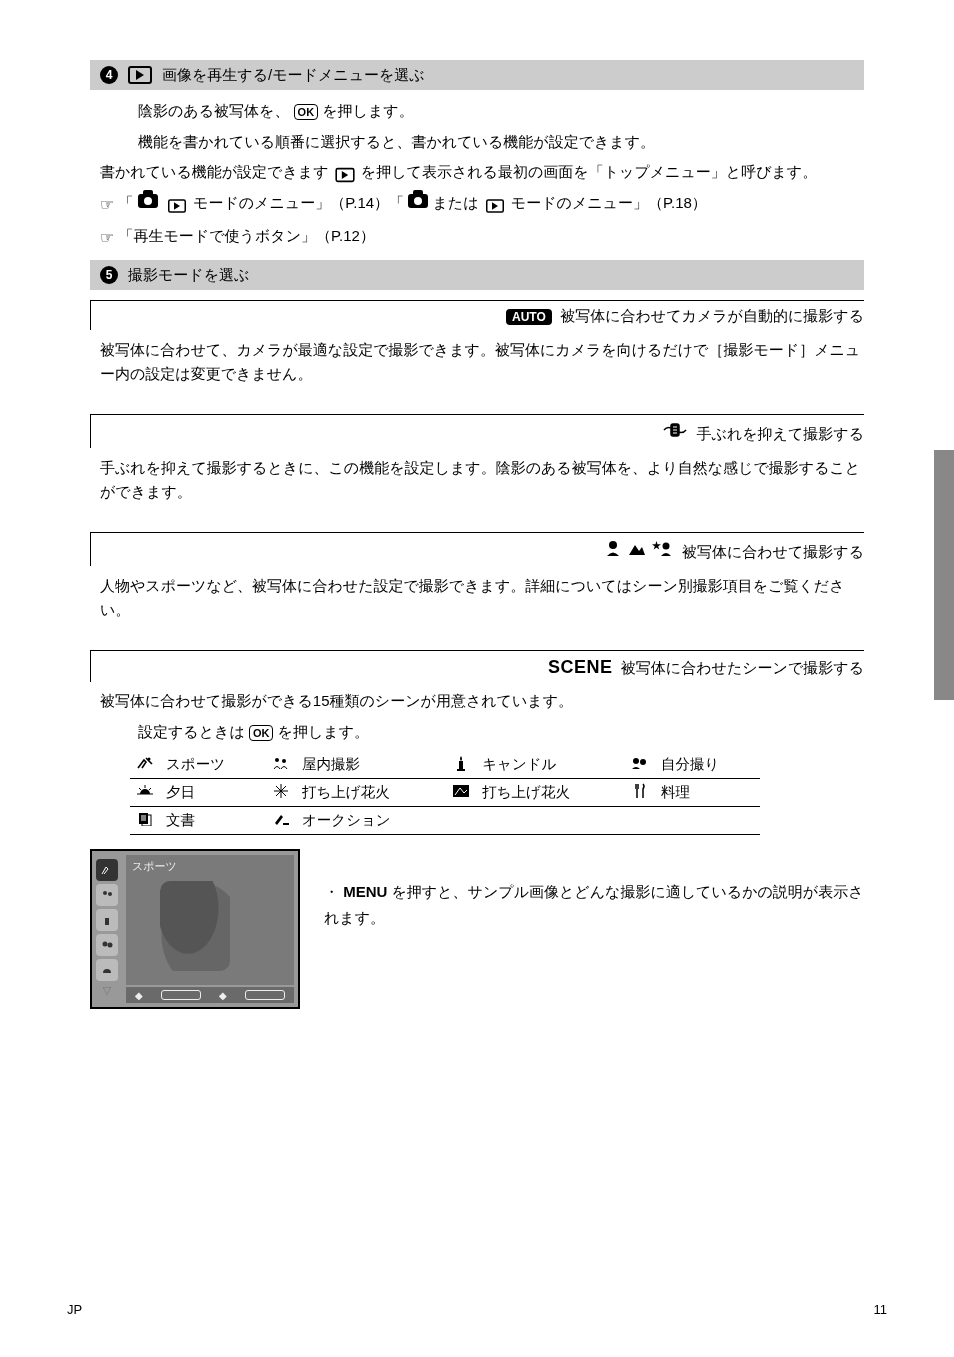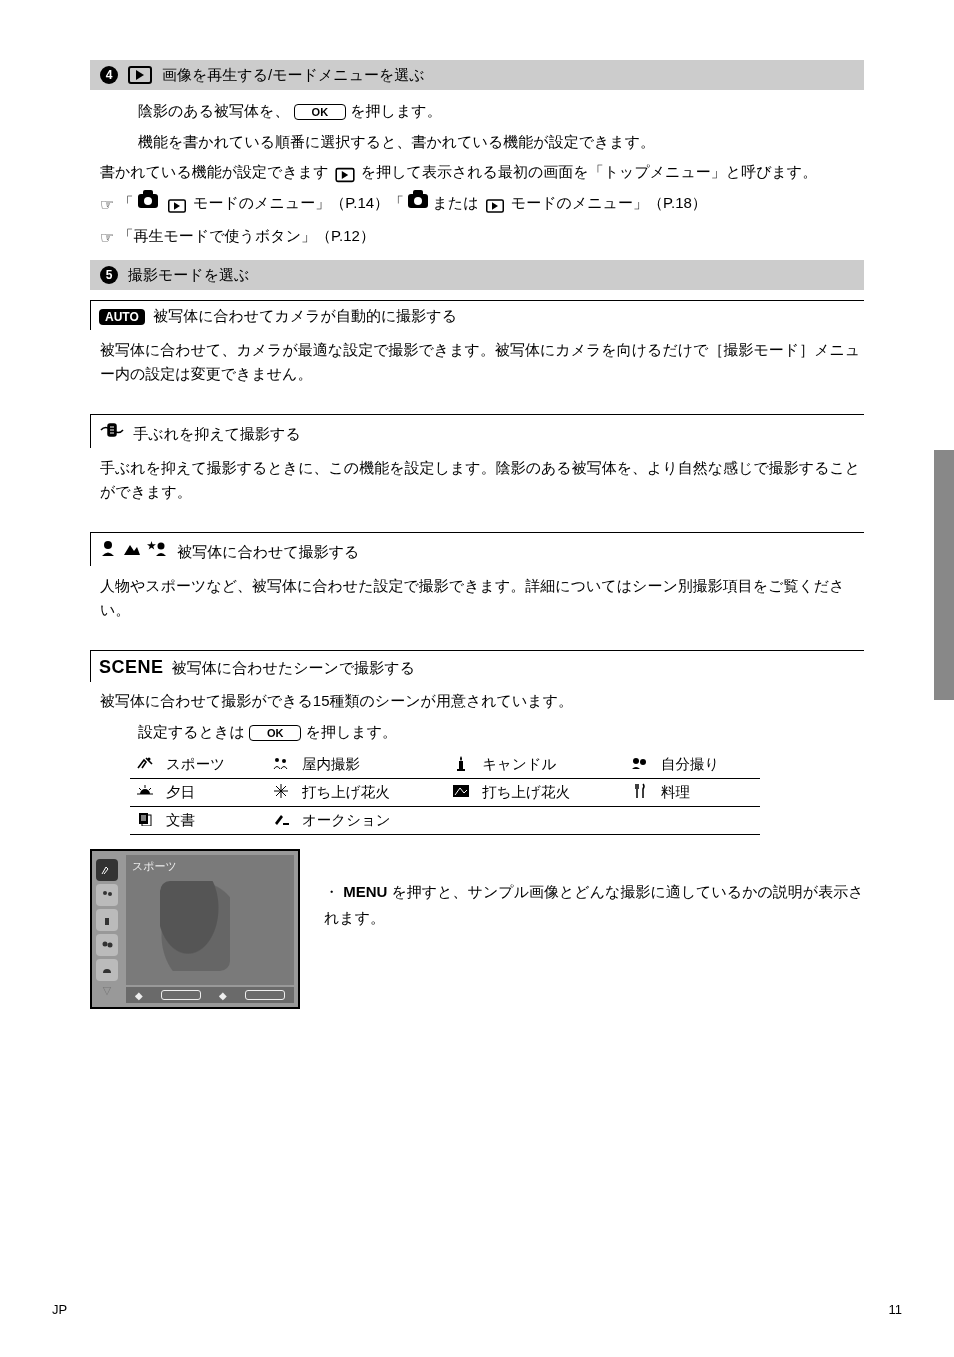--- a/index.html
+++ b/index.html
@@ -43,39 +43,40 @@
 
   
   .camicon {
     display:inline-block; width:20px; height:14px; background:#000; border-radius:3px; position:relative;
   }
   .camicon::before { content:""; position:absolute; top:-4px; left:5px; width:10px; height:5px; background:#000; border-radius:2px 2px 0 0; }
   .camicon::after { content:""; position:absolute; top:3px; left:6px; width:8px; height:8px; border-radius:50%; background:#fff; }
 
   
   .okbtn {
-    display:inline-block; border:1.5px solid #000; border-radius:4px; padding:0 17px;
+    display:inline-block; border:1.5px solid #000; border-radius:4px; padding:0 3px;
     font-size:11px; font-weight:bold; line-height:14px; vertical-align: middle;
   }
 
   
   .refhand { font-size:16px; vertical-align: -2px; }
 
   
   .txt { margin: 8px 0 8px 10px; line-height: 1.5; }
   .txt.p2 { margin-left: 48px; }
 
   .bold { font-weight: normal; }
 
   
   .modesec {
     border-top: 1px solid #000;
     border-left: 1px solid #000;
     margin: 8px 0 4px 0;
     padding: 6px 0 4px 8px;
+    text-align: right;
   }
   .modedesc { padding: 4px 0 20px 10px; line-height: 1.6; }
 
   
   .badge-auto {
     display:inline-block; background:#000; color:#fff; border-radius:4px;
     padding:1px 6px; font-size:12px; font-weight:bold;
   }
   
   .badge-is { display:inline-block; }
@@ -104,21 +105,21 @@
     background: radial-gradient(ellipse at 40% 30%, #555 0 30px, transparent 31px),
                 radial-gradient(ellipse at 60% 60%, #666 0 40px, transparent 41px);
     border-radius: 10px;
   }
   .lcd .bbar { position:absolute; left:34px; right:4px; bottom:4px; height:16px; background:#6a6a6a; display:flex; justify-content:space-around; align-items:center; color:#eee; font-size:10px; }
   .lcd .bbar .k { display:inline-block; width:40px; height:10px; border:1px solid #eee; border-radius:3px; }
 
   .lcdrow { display:flex; align-items:flex-start; gap:24px; }
   .lcdcap { flex:1; font-size:15px; line-height:1.7; padding-top: 30px; }
 
-  .pagefoot { position:absolute; bottom:40px; left:0; right:0; display:flex; justify-content:space-between; padding: 0 52px; font-size: 13px; }
+  .pagefoot { position:absolute; bottom:40px; left:0; right:0; display:flex; justify-content:space-between; padding: 0 67px; font-size: 13px; }
   .sidetab { position:absolute; right:0; top:450px; width:20px; height:250px; background:#888; }
 
   
   .ic { display:inline-flex; width:18px; height:14px; align-items:center; justify-content:center; }
   svg { display:block; }
 
   .scene-label { font-size:18px; font-weight:bold; font-family: Arial, sans-serif; letter-spacing:0.5px; }
   .menu-kw { font-weight:bold; }
 </style>
 </head>

